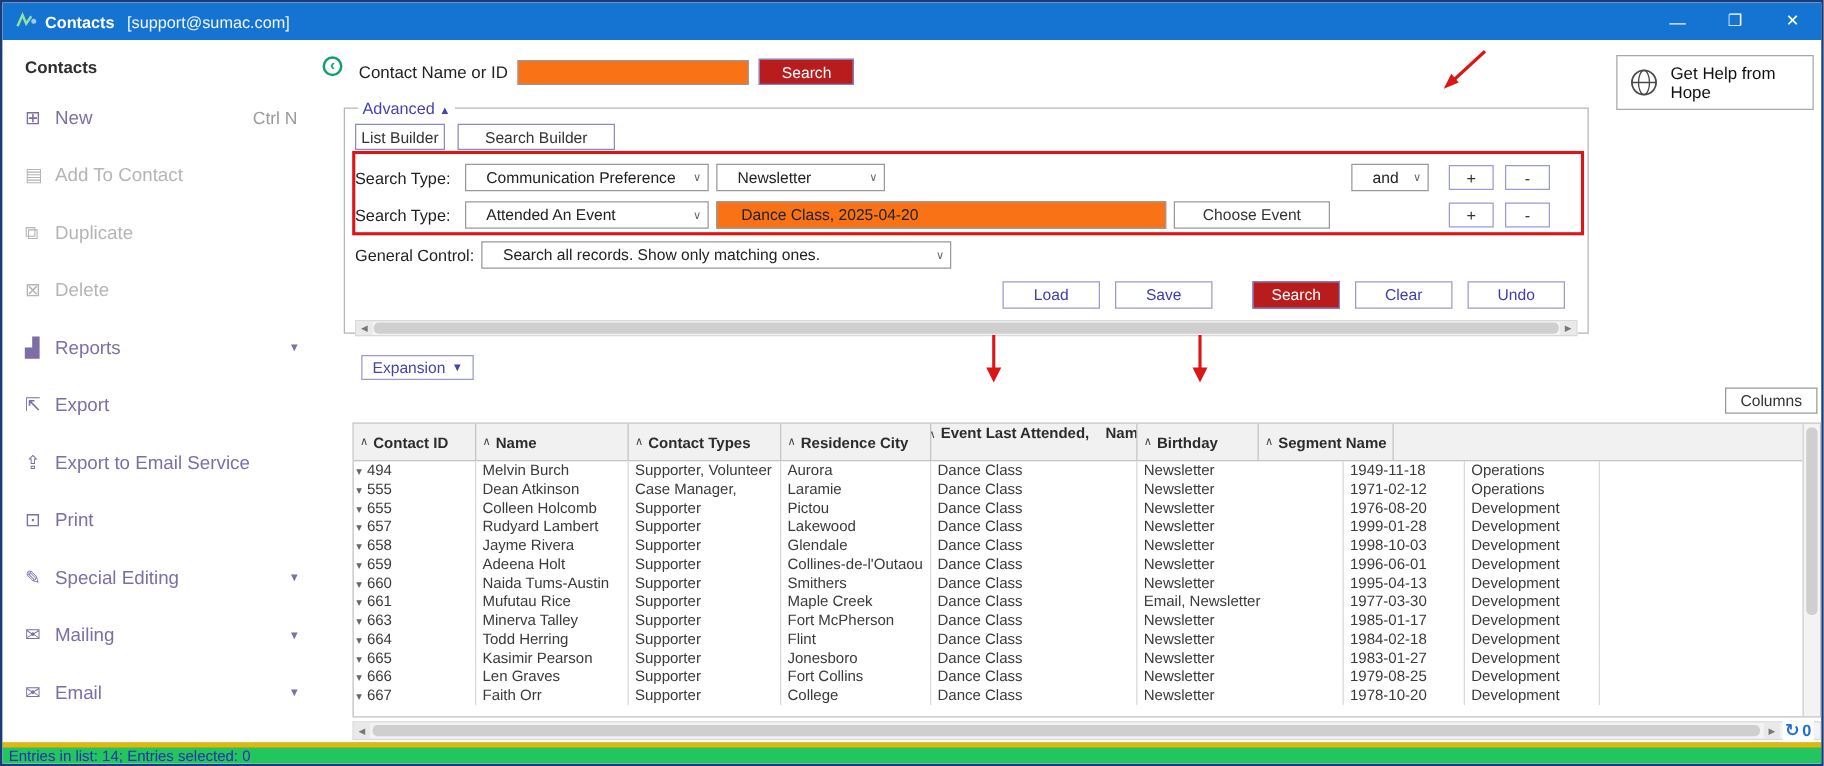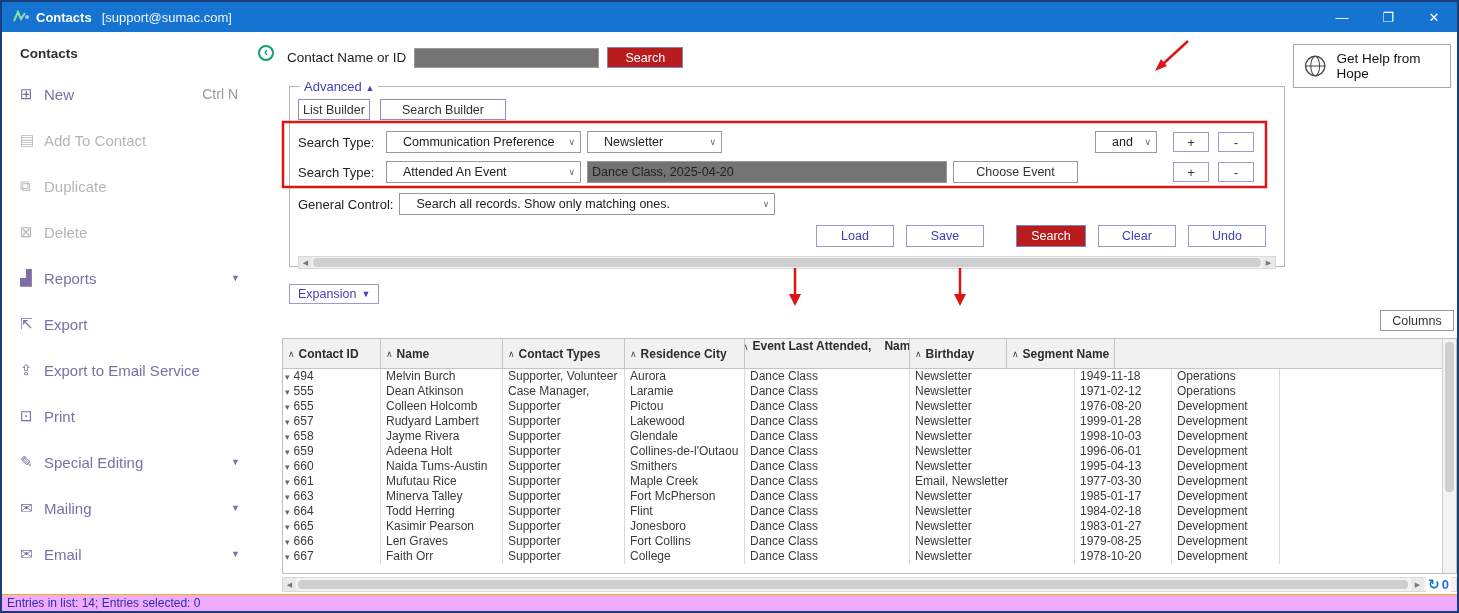--- a/index.html
+++ b/index.html
@@ -23,47 +23,47 @@
              background:#fff; overflow:hidden; }
   .side-header { font-size:13.5px; font-weight:bold; color:#2f2f2f; padding:14px 0 10px 18px; }
   .side-item { height:46px; display:flex; align-items:center; padding-left:18px;
                font-size:15px; color:#7d6fa5; cursor:pointer; }
   .side-item.disabled { color:#b5b5b5; cursor:default; }
   .si-icon { width:24px; font-size:15px; }
   .si-shortcut { margin-left:auto; padding-right:16px; color:#9a9a9a; font-size:14px; }
   .si-caret { margin-left:auto; padding-right:14px; font-size:9px; color:#7d6fa5; }
 
   
-  .footer { position:absolute; left:0; right:0; bottom:0; height:17px; background:#f0abfc;
-            border-top:1px solid #eab308; display:flex; align-items:center; }
+  .footer { position:absolute; left:0; right:0; bottom:0; height:17px; background:#22c55e;
+            border-top:4px solid #eab308; display:flex; align-items:center; }
   .status-text { font-size:12px; color:#2d2db0; padding-left:5px; }
 
   
   .main { position:absolute; top:30px; left:252px; right:0; bottom:17px; background:#fff; }
 
   .collapse-toggle { position:absolute; left:4px; top:13px; width:16px; height:16px;
                      border:2px solid #12a06d; border-radius:50%; color:#12a06d;
                      font-size:12px; font-weight:bold; line-height:11px; text-align:center; cursor:pointer; }
 
   .search-row { position:absolute; left:33px; top:15px; display:flex; align-items:center; gap:8px; }
   .lbl { font-size:13.5px; color:#222; white-space:nowrap; }
-  input.text { border:1px solid #999; height:20px; font-size:12.5px; padding:0 4px;
-               font-family:inherit; color:#222; background:#737373; }
+  input.text { border:1px solid #999; height:20px; font-size:12.5px; padding:0 19px;
+               font-family:inherit; color:#222; background:#f97316; }
   .btn { display:inline-flex; align-items:center; justify-content:center; background:#fff;
          border:1px solid #9b9bd0; color:#333; font-size:12.5px; height:21px; cursor:pointer;
          white-space:nowrap; }
   .btn-primary { background:#b91c1c; border-color:#7b86c9; color:#fff; }
   .btn-purpletext { color:#3d3db0; }
 
   .help-btn { position:absolute; right:6px; top:12px; width:158px; height:44px;
               border:1px solid #a8a8a8; background:#fff; display:flex; align-items:center;
               gap:8px; padding:0 8px; font-size:13.5px; color:#111; cursor:pointer; }
 
   
-  fieldset.advanced { position:absolute; left:35px; top:47px; width:996px; height:188px;
+  fieldset.advanced { position:absolute; left:21px; top:47px; width:996px; height:188px;
                       border:1px solid #b5b5b5; padding:4px 8px 6px 8px; }
   fieldset.advanced legend { font-size:13px; color:#4343b4; padding:0 4px; margin-left:2px; cursor:pointer; }
   .builders { display:flex; gap:10px; margin-top:1px; }
   .crit-row { display:flex; align-items:center; gap:6px; margin-top:11px; height:22px; }
   .crit-label { font-size:13px; color:#222; width:82px; }
   .select { position:relative; height:22px; border:1px solid #999; background:#fff;
             display:flex; align-items:center; font-size:12.5px; color:#222;
             padding:0 18px 0 16px; cursor:pointer; }
   .select .caret { position:absolute; right:5px; font-size:9px; color:#666; }
   .right-group { margin-left:auto; margin-right:22px; display:flex; align-items:center; }

